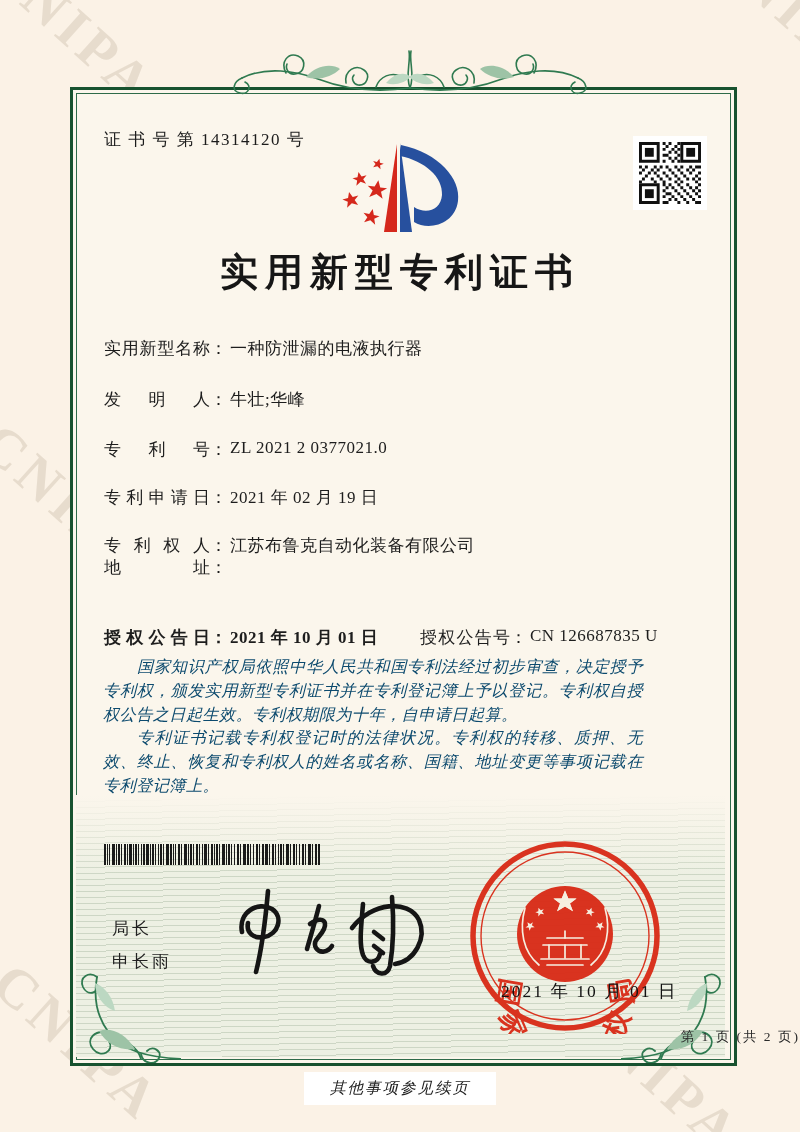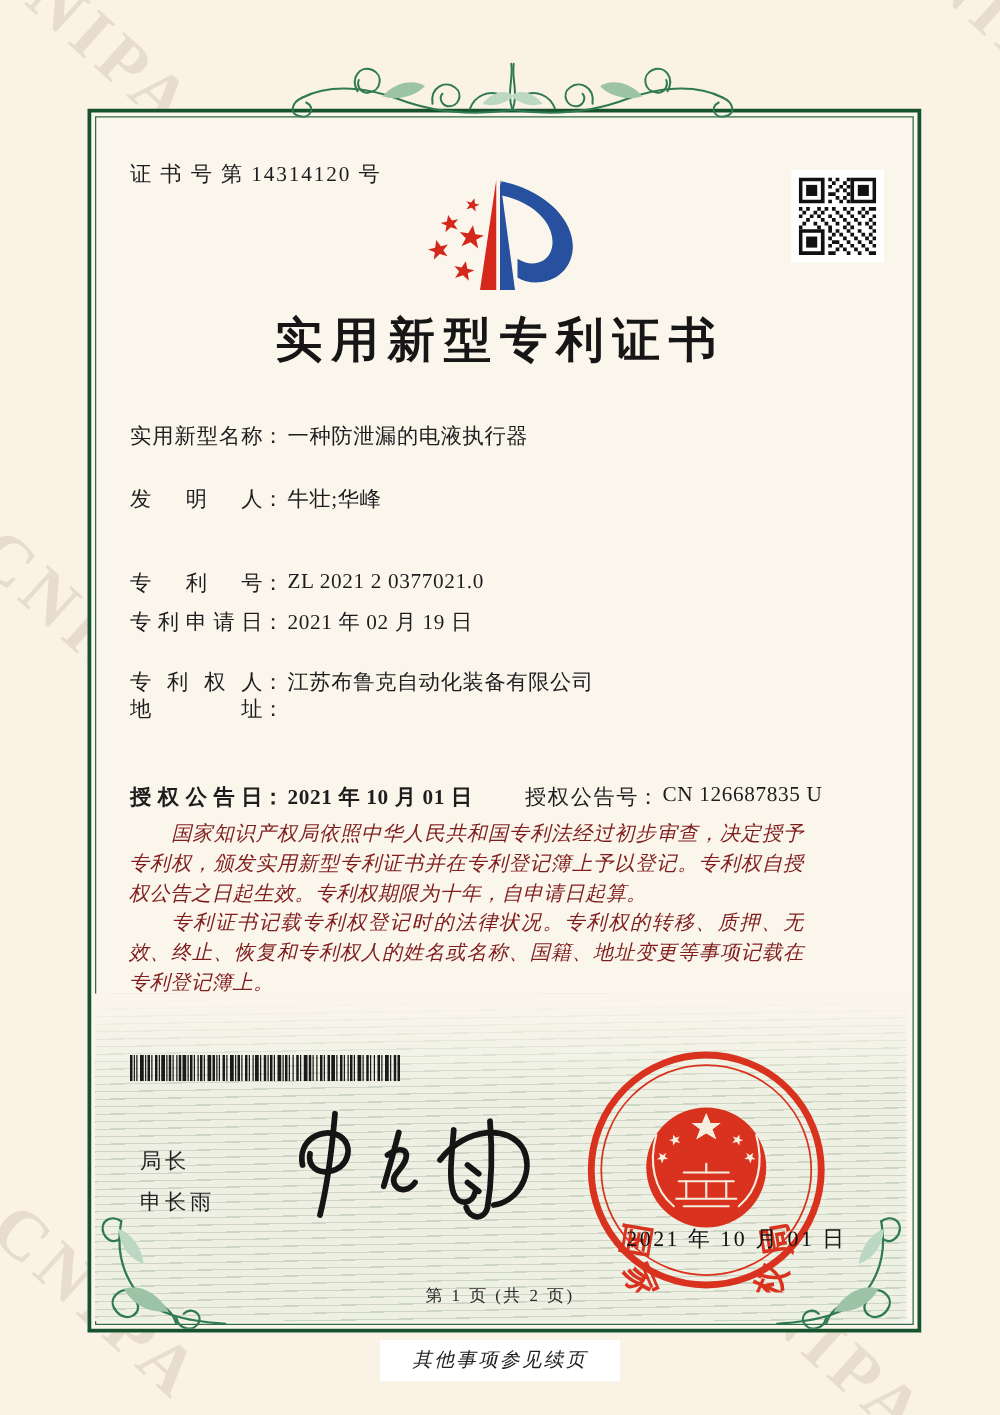--- a/index.html
+++ b/index.html
@@ -41,41 +41,41 @@
           z-index:3;display:flex;align-items:center;justify-content:center;}
   .title{position:absolute;left:0;right:0;top:237px;text-align:center;
          font-size:38px;font-weight:bold;letter-spacing:7px;color:#161616;z-index:3;margin:10px;}
 
   
   .row{position:absolute;left:104px;display:flex;font-size:17px;color:#1d1d1d;z-index:3;}
   .flabel{display:inline-block;width:106px;text-align:justify;text-align-last:justify;}
   .colon{margin:0 3px 0 0;}
   .fvalue{letter-spacing:0.5px;}
   .addr-val span{display:block;line-height:25px;}
-  .row-name{top:337px;align-items:flex-end;} .row-inv{top:388px;} .row-pno{top:455px;}
+  .row-name{top:337px;align-items:flex-end;} .row-inv{top:388px;} .row-pno{top:438px;}
   .row-fdate{top:486px;} .row-owner{top:534px;} .row-addr{top:556px;}
   .row-gdate{top:626px;font-weight:bold;} .row-gno{top:626px;left:420px;}
   .row-gno .flabel{width:90px;}
 
   
   .legal{position:absolute;left:103px;top:656px;width:540px;z-index:3;
-         font-size:16.2px;line-height:23.8px;color:#7f1d1d;font-style:italic;
+         font-size:16.2px;line-height:23.8px;color:#0c4a6e;font-style:italic;
          text-align:justify;letter-spacing:0.4px;}
   .legal p{margin:0;text-indent:2.1em;}
 
   
   .barcode{position:absolute;left:104px;top:844px;width:216px;height:21px;z-index:3;}
   .director{position:absolute;left:112px;top:912px;z-index:3;
             font-family:"Liberation Sans","DejaVu Sans",sans-serif;
             font-size:17px;color:#222;letter-spacing:3px;line-height:33px;}
   .signature{position:absolute;left:222px;top:882px;width:215px;height:100px;z-index:3;}
   .seal{position:absolute;left:467px;top:838px;width:196px;height:196px;z-index:3;opacity:0.96;}
   .seal-date{position:absolute;left:501px;top:979px;font-size:17.5px;color:#121212;
              letter-spacing:2px;z-index:4;font-weight:500;}
-  .page-info{position:absolute;left:0;right:0;top:1028px;text-align:center;
+  .page-info{position:absolute;left:0;right:0;top:1028px;text-align:right;
              font-size:13.5px;color:#2a2a2a;letter-spacing:2px;z-index:3;}
   .note-box{position:absolute;left:50%;transform:translateX(-50%);top:1072px;
             background:#ffffff;padding:6px 26px;z-index:3;}
   .note-box span{font-size:15.5px;font-style:italic;color:#222;letter-spacing:2px;}
 </style>
 </head>
 <body>
 
 <div class="page">
 

